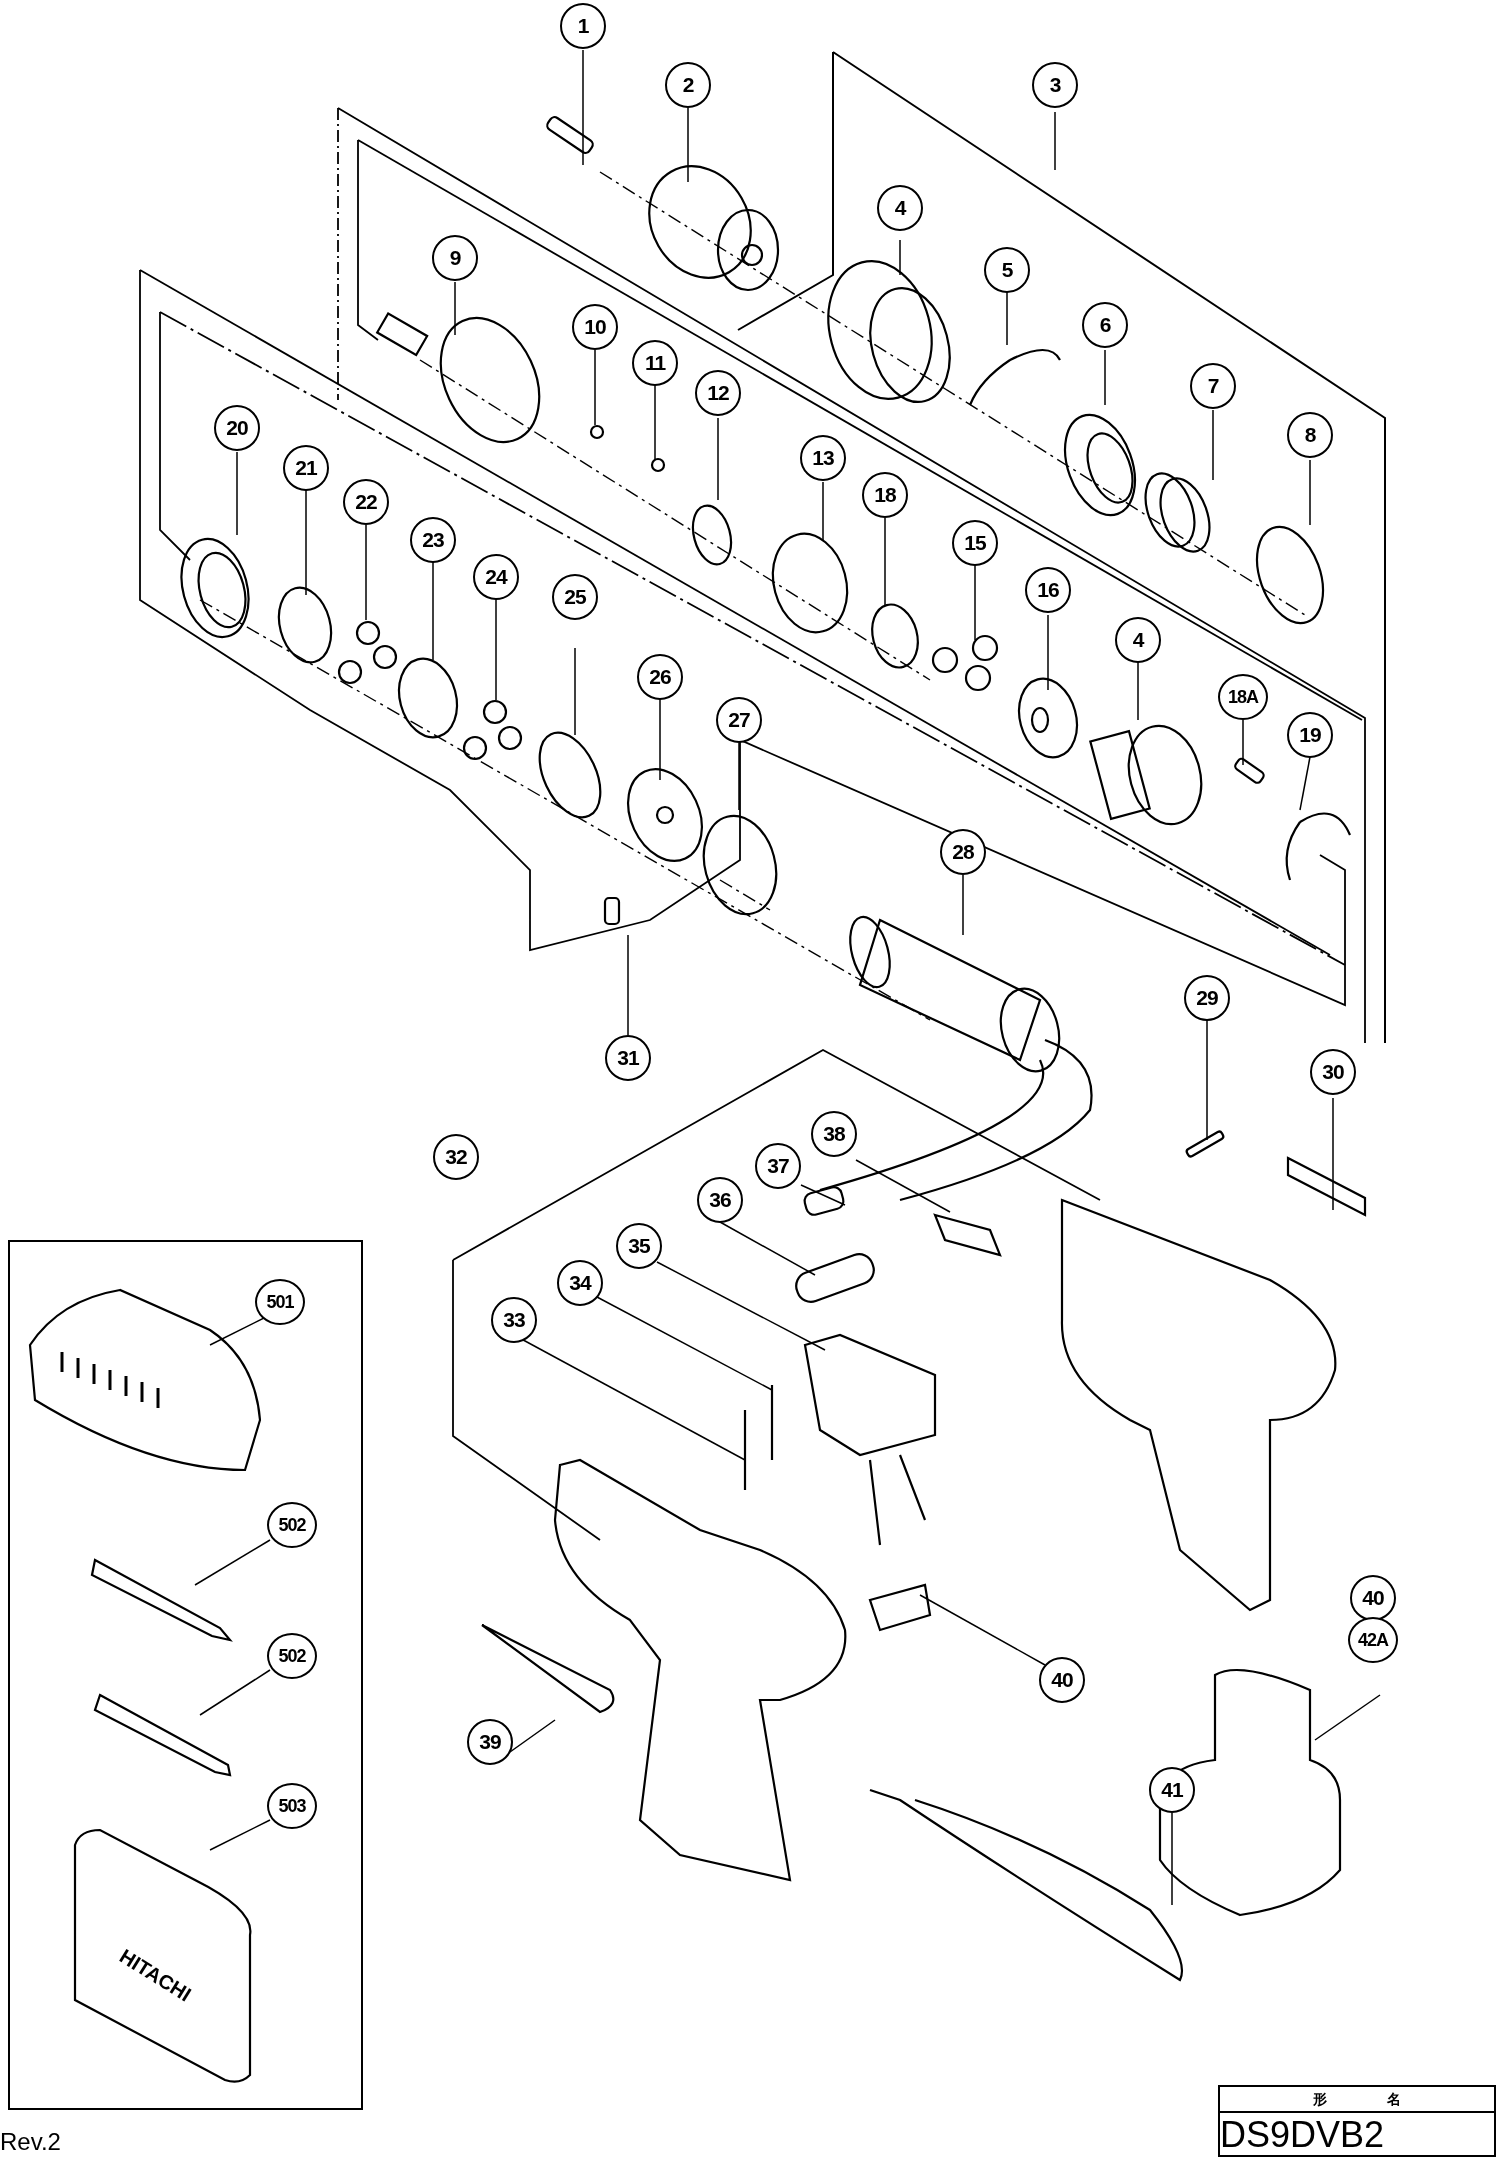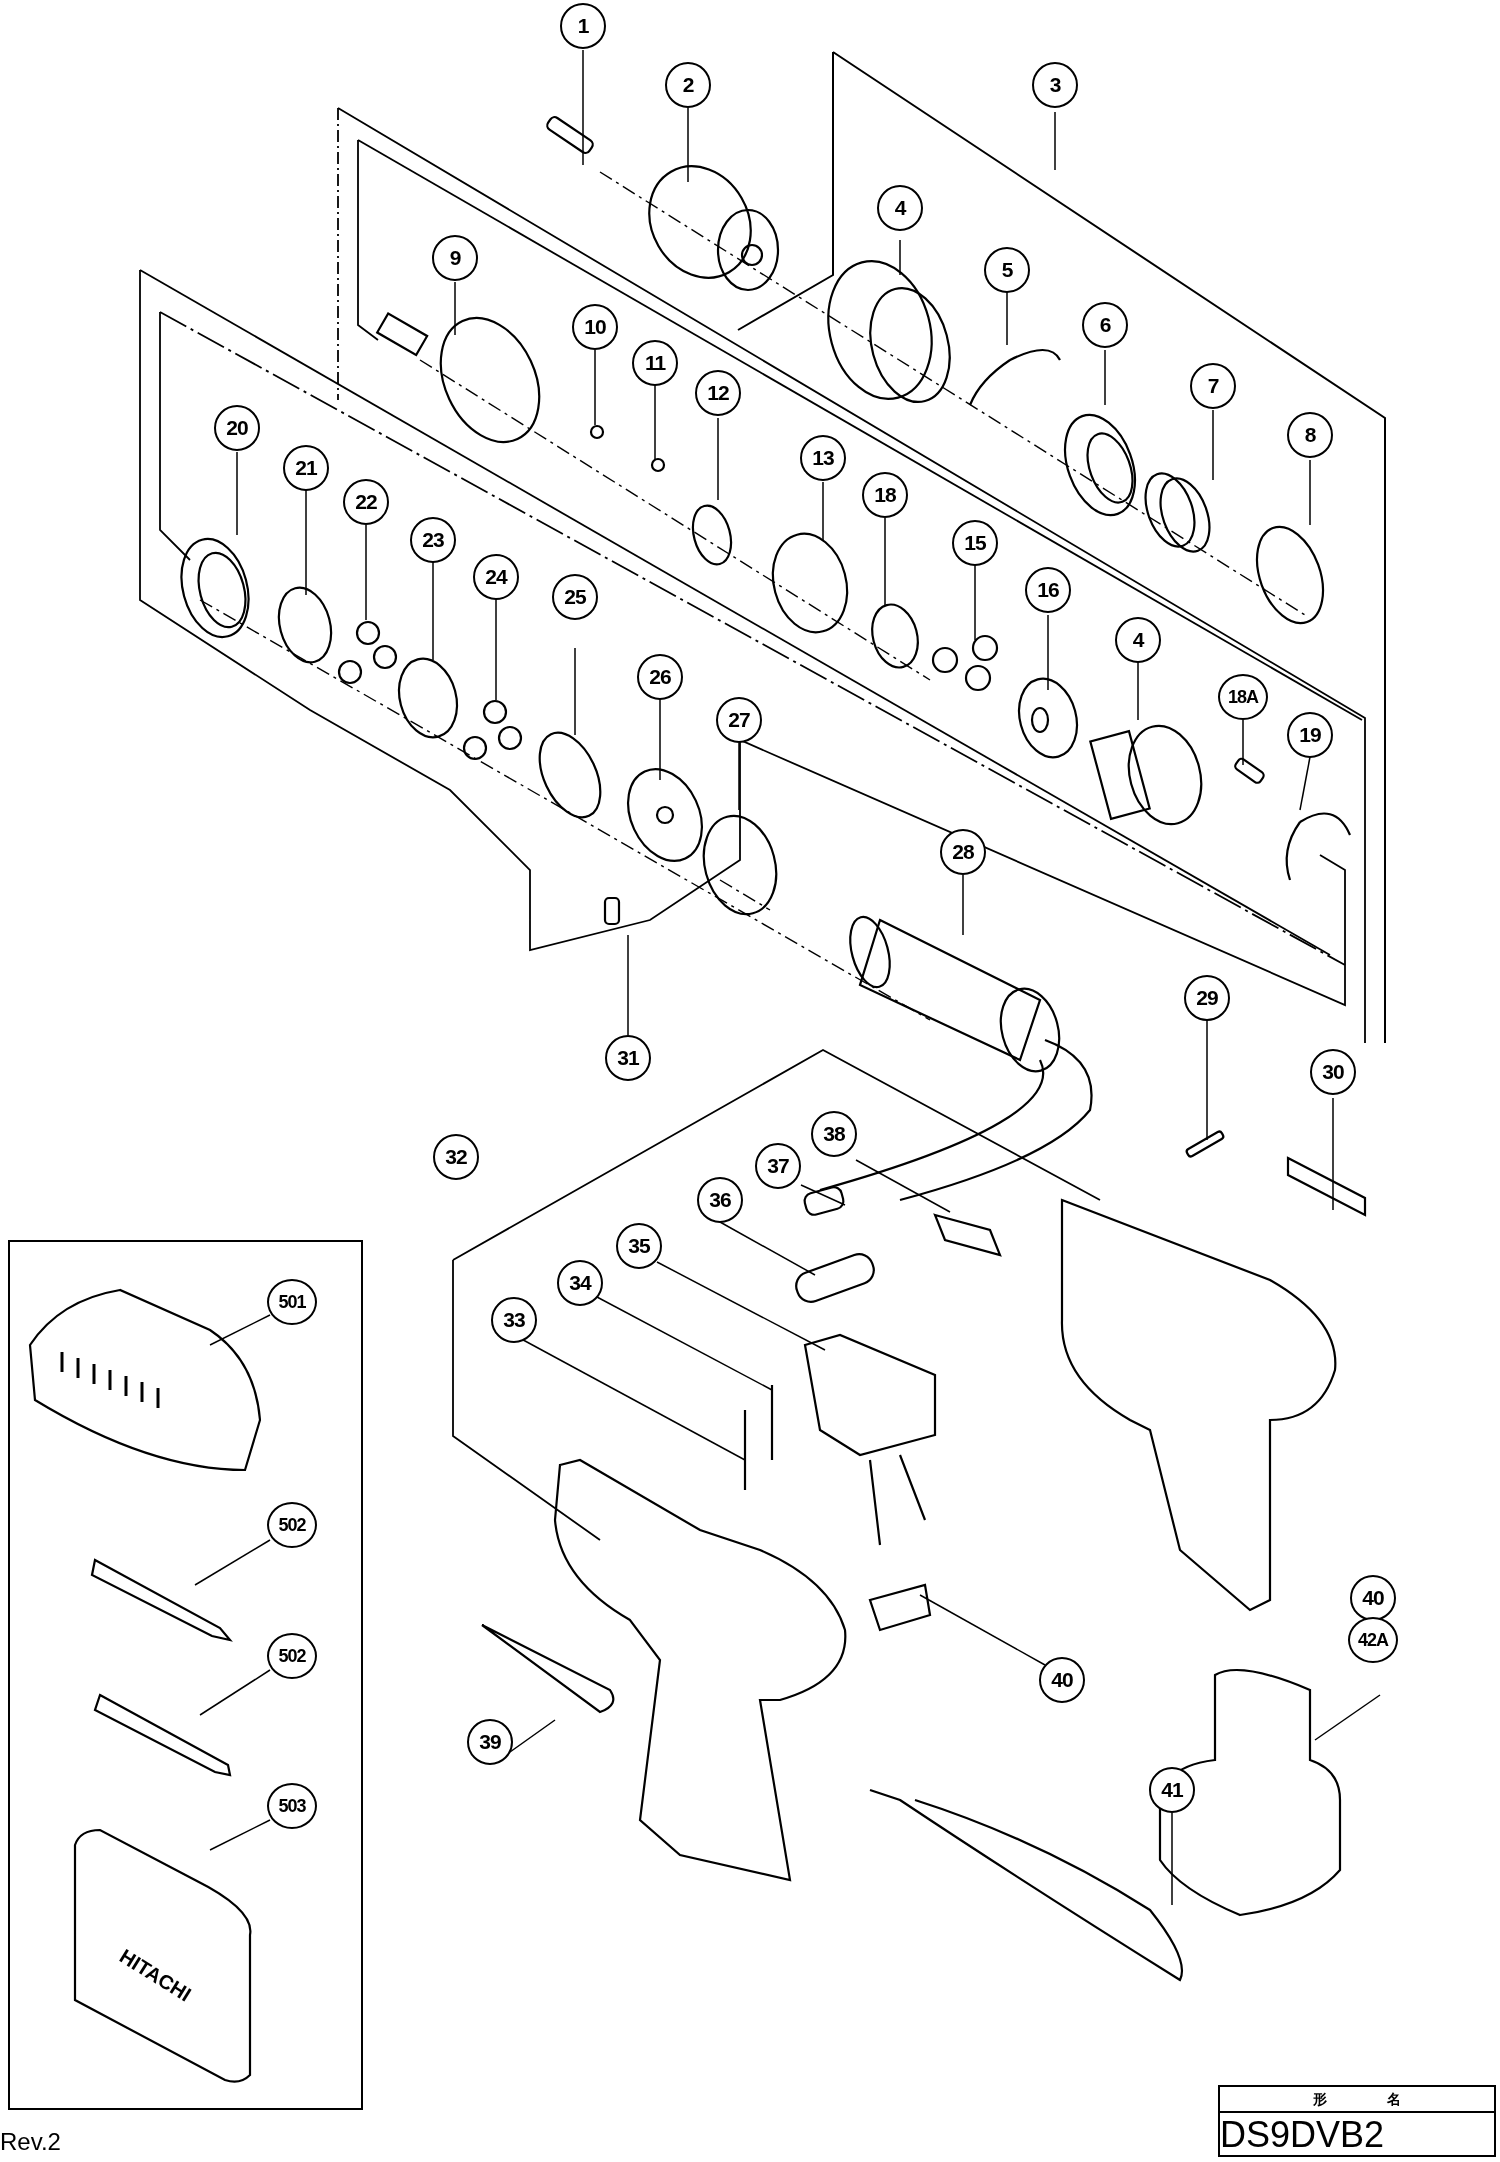--- a/index.html
+++ b/index.html
@@ -257,21 +257,21 @@
 <div class="callout" style="left:639px;top:1246px">35</div>
 <div class="callout" style="left:720px;top:1200px">36</div>
 <div class="callout" style="left:778px;top:1166px">37</div>
 <div class="callout" style="left:834px;top:1134px">38</div>
 <div class="callout" style="left:490px;top:1742px">39</div>
 <div class="callout" style="left:1062px;top:1680px">40</div>
 <div class="callout" style="left:1172px;top:1790px">41</div>
 <div class="callout" style="left:1373px;top:1598px">40</div>
 <div class="callout wide" style="left:1373px;top:1640px">42A</div>
 
-<div class="callout wide" style="left:292px;top:1302px">501</div>
+<div class="callout wide" style="left:280px;top:1302px">501</div>
 <div class="callout wide" style="left:292px;top:1525px">502</div>
 <div class="callout wide" style="left:292px;top:1656px">502</div>
 <div class="callout wide" style="left:292px;top:1806px">503</div>
 
 <div class="rev">Rev.2</div>
 
 <div class="model-box">
   <div class="model-head">
     <span>形</span>
     <span>名</span>

